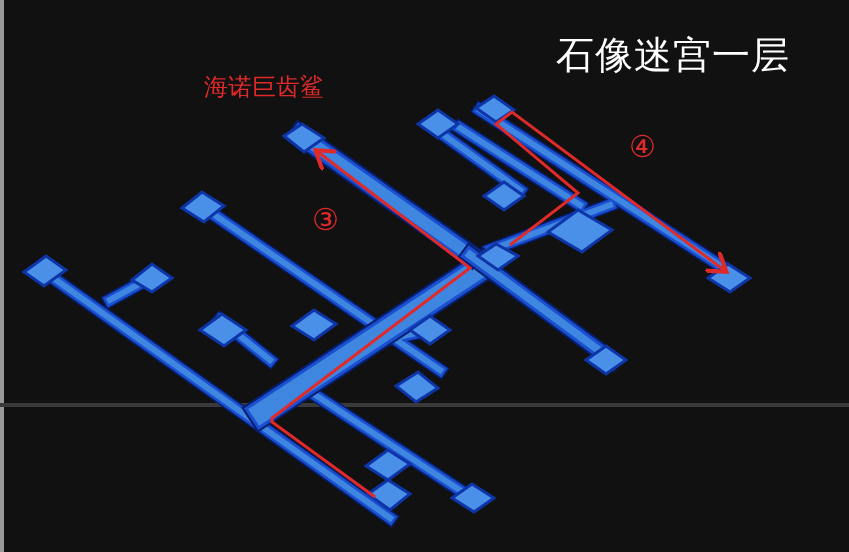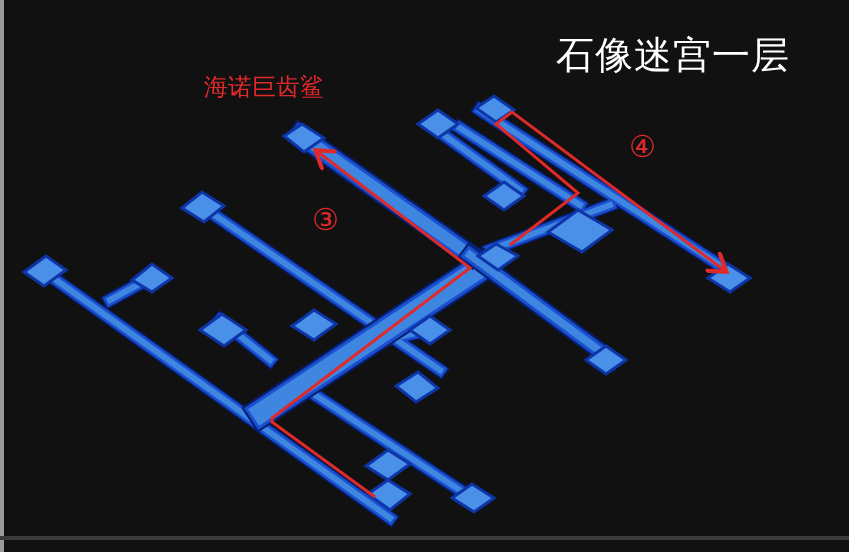--- a/index.html
+++ b/index.html
@@ -1,17 +1,17 @@
 <!DOCTYPE html>
 <html><head>
 <meta charset="utf-8">
 <style>
   html, body { margin: 0; padding: 0; background: #111111; }
   body { width: 849px; height: 552px; position: relative; overflow: hidden; font-family: "DejaVu Sans", sans-serif; }
-  .frame { position: absolute; left: 0; top: 0; width: 849px; height: 540px; background: #111111; }
+  .frame { position: absolute; left: 0; top: 0; width: 849px; height: 407px; background: #111111; }
   .left-edge { position: absolute; left: 0; top: 0; width: 4px; height: 552px; background: #9a9a9a; }
   .bottom-edge { position: absolute; left: 0; bottom: 0; width: 849px; height: 4px; background: #3a3a3a; }
   svg.map { position: absolute; left: 0; top: 0; }
   .title { position: absolute; left: 556px; top: 36px; color: #ffffff; font-size: 38px; letter-spacing: 1px; line-height: 1; white-space: nowrap; }
   .boss { position: absolute; left: 204px; top: 75px; color: #e02a2a; font-size: 24px; line-height: 1; white-space: nowrap; }
   .step { position: absolute; color: #e02a2a; font-size: 30px; line-height: 1; }
   .step3 { left: 312px; top: 205px; }
   .step4 { left: 629px; top: 132px; }
 </style>
 </head>

